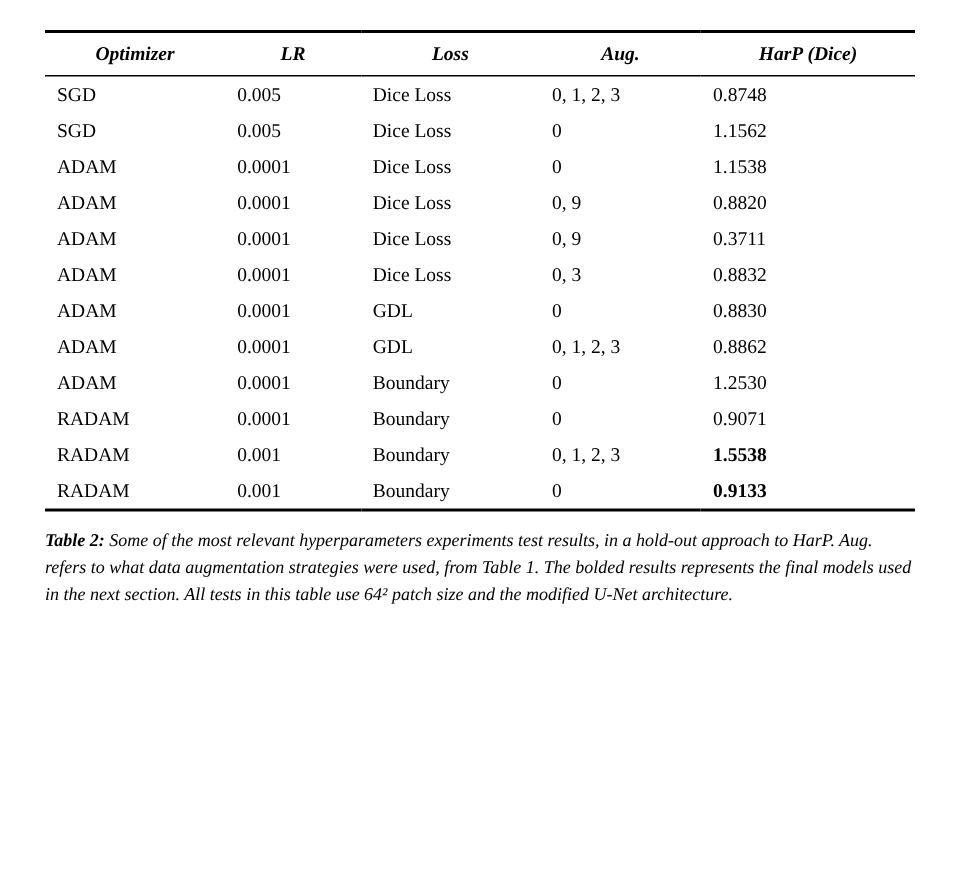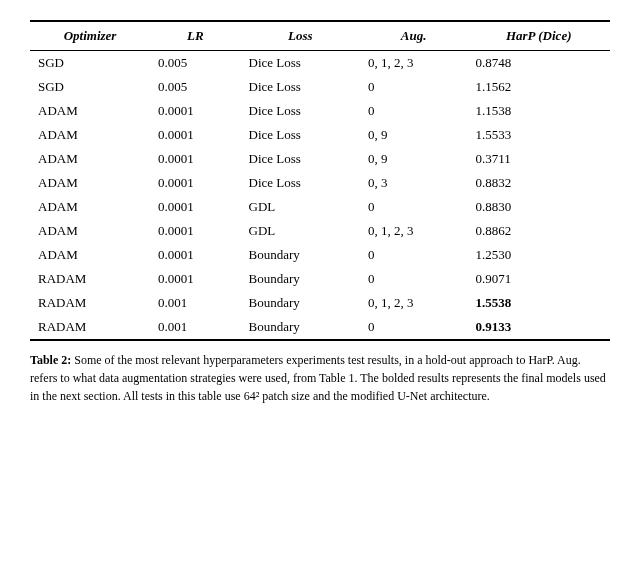--- a/index.html
+++ b/index.html
@@ -35,20 +35,21 @@
     }
     td {
       text-align: left;
       padding: 4px 8px;
     }
     .caption {
       font-size: 12px;
       line-height: 1.5;
       color: #000;
       margin-top: 6px;
+      font-style: italic;
     }
   </style>
 </head>
 <body>
 
 <div class="table-container">
   <table>
     <thead>
       <tr>
         <th>Optimizer</th>
@@ -78,21 +79,21 @@
           <td>0.0001</td>
           <td>Dice Loss</td>
           <td>0</td>
           <td>1.1538</td>
         </tr>
         <tr>
           <td>ADAM</td>
           <td>0.0001</td>
           <td>Dice Loss</td>
           <td>0, 9</td>
-          <td>1.5533</td>
+          <td>0.8820</td>
         </tr>
         <tr>
           <td>ADAM</td>
           <td>0.0001</td>
           <td>Dice Loss</td>
           <td>0, 9</td>
           <td>0.3711</td>
         </tr>
         <tr>
           <td>ADAM</td>

